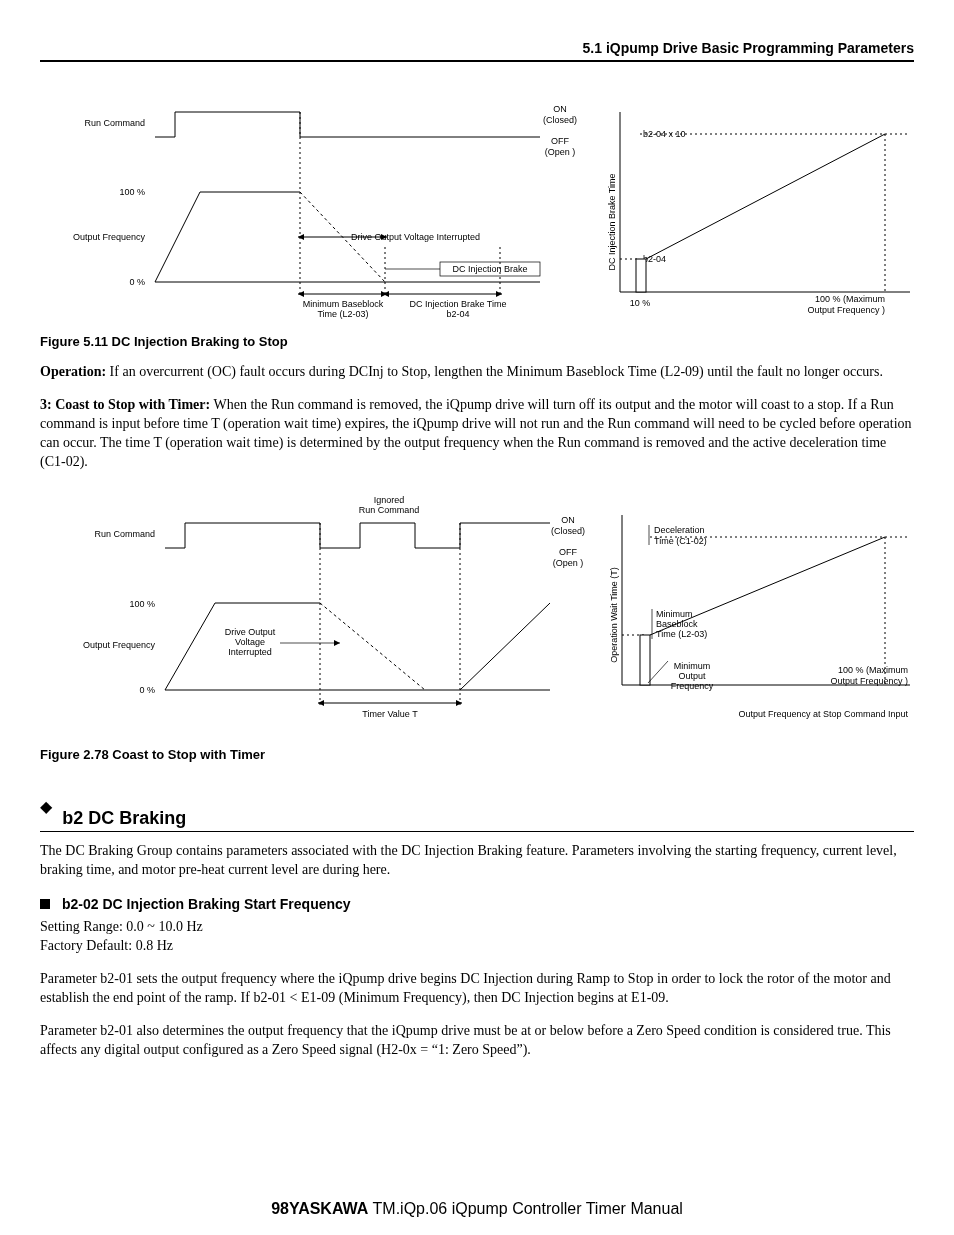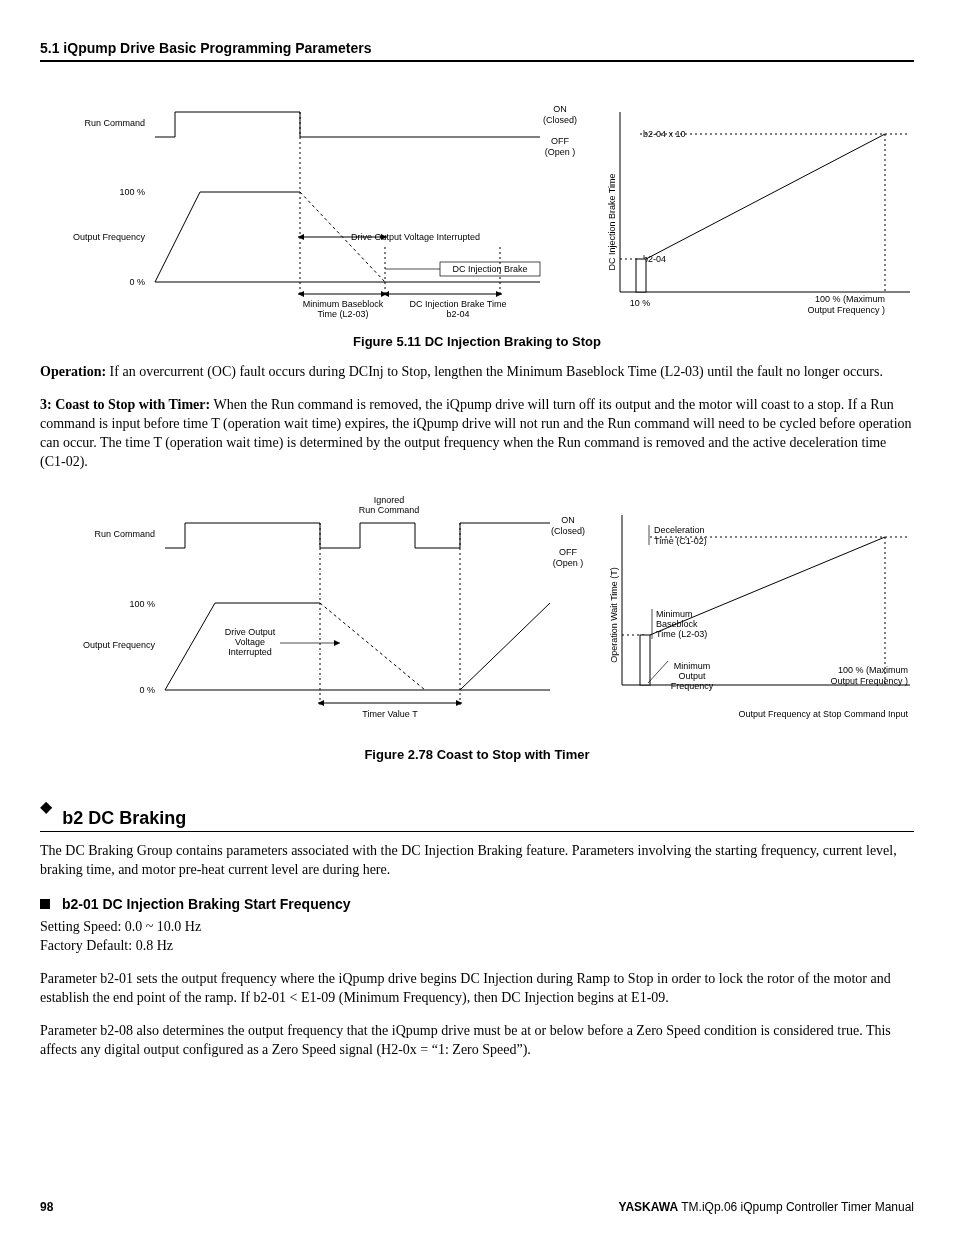--- a/index.html
+++ b/index.html
@@ -11,29 +11,30 @@
     padding: 40px 40px 30px 40px;
     width: 874px;
   }
   .hdr {
     font-family: Arial, Helvetica, sans-serif;
     font-weight: bold;
     font-size: 14px;
     border-bottom: 2px solid #000;
     padding-bottom: 4px;
     margin-bottom: 30px;
+    text-align: right;
   }
   .figure-box {
     margin: 0 auto 8px auto;
   }
   .fig-caption {
     font-family: Arial, Helvetica, sans-serif;
     font-weight: bold;
     font-size: 13px;
-    text-align: center;
+    text-align: left;
     margin: 4px 0 14px 0;
   }
   p.body {
     margin: 0 0 14px 0;
     line-height: 1.35;
   }
   .h2row {
     display: flex;
     align-items: center;
     gap: 10px;
@@ -61,22 +62,22 @@
   .h3row .sq {
     width: 10px; height: 10px; background: #000;
   }
   .h3row .txt {
     font-family: Arial, Helvetica, sans-serif;
     font-weight: bold;
     font-size: 14px;
   }
   .footer {
     display: flex;
-    justify-content: space-between;
-    font-size: 12px;
+    justify-content: center;
+    font-size: 16px;
     margin-top: 140px;
   }
   .footer .pn {
     font-family: Arial, Helvetica, sans-serif;
     font-weight: bold;
   }
   .footer .man {
     font-family: Arial, Helvetica, sans-serif;
   }
   .footer .man b { font-weight: bold; }
@@ -153,21 +154,21 @@
   <line x1="845" y1="42" x2="845" y2="200" stroke="#000" stroke-width="1" stroke-dasharray="2,3"></line>
 
   <text x="600" y="214" text-anchor="middle">10 %</text>
   <text x="845" y="210" text-anchor="end">100 % (Maximum</text>
   <text x="845" y="221" text-anchor="end">Output Frequency )</text>
 </svg>
 </div>
 <div class="fig-caption">Figure 5.11  DC Injection Braking to Stop</div>
 
 <p class="body">
-  <b>Operation:</b><span> If an overcurrent (OC) fault occurs during DCInj to Stop, lengthen the Minimum Baseblock Time (L2-03) until the fault no longer occurs.</span>
+  <b>Operation:</b><span> If an overcurrent (OC) fault occurs during DCInj to Stop, lengthen the Minimum Baseblock Time (L2-09) until the fault no longer occurs.</span>
 </p>
 
 <p class="body">
   <b>3: Coast to Stop with Timer:</b><span> When the Run command is removed, the iQpump drive will turn off its output and the motor will coast to a stop. If a Run command is input before time T (operation wait time) expires, the iQpump drive will not run and the Run command will need to be cycled before operation can occur. The time T (operation wait time) is determined by the output frequency when the Run command is removed and the active deceleration time (C1-02).</span>
 </p>
 
 <div class="figure-box">
 <svg width="874" height="250">
 
   <text x="349" y="18" text-anchor="middle">Ignored</text>
@@ -237,25 +238,25 @@
 <div class="fig-caption">Figure 2.78  Coast to Stop with Timer</div>
 
 <div class="h2row">
   <span class="diamond">◆</span>
   <span class="txt">b2 DC Braking</span>
 </div>
 <p class="body">The DC Braking Group contains parameters associated with the DC Injection Braking feature. Parameters involving the starting frequency, current level, braking time, and motor pre-heat current level are during here.</p>
 
 <div class="h3row">
   <span class="sq"></span>
-  <span class="txt">b2-01 DC Injection Braking Start Frequency</span>
-</div>
-<p class="body" style="margin-bottom:0">Setting Speed:  0.0 ~ 10.0 Hz</p>
+  <span class="txt">b2-02 DC Injection Braking Start Frequency</span>
+</div>
+<p class="body" style="margin-bottom:0">Setting Range:  0.0 ~ 10.0 Hz</p>
 <p class="body">Factory Default: 0.8 Hz</p>
 <p class="body">Parameter b2-01 sets the output frequency where the iQpump drive begins DC Injection during Ramp to Stop in order to lock the rotor of the motor and establish the end point of the ramp. If b2-01 &lt; E1-09 (Minimum Frequency), then DC Injection begins at E1-09.</p>
-<p class="body">Parameter b2-08 also determines the output frequency that the iQpump drive must be at or below before a Zero Speed condition is considered true. This affects any digital output configured as a Zero Speed signal (H2-0x = “1: Zero Speed”).</p>
+<p class="body">Parameter b2-01 also determines the output frequency that the iQpump drive must be at or below before a Zero Speed condition is considered true. This affects any digital output configured as a Zero Speed signal (H2-0x = “1: Zero Speed”).</p>
 
 <div class="footer">
   <span class="pn">98</span>
   <span class="man">
     <b>YASKAWA</b><span> TM.iQp.06 iQpump Controller Timer Manual</span>
   </span>
 </div>
 
 </body></html>

